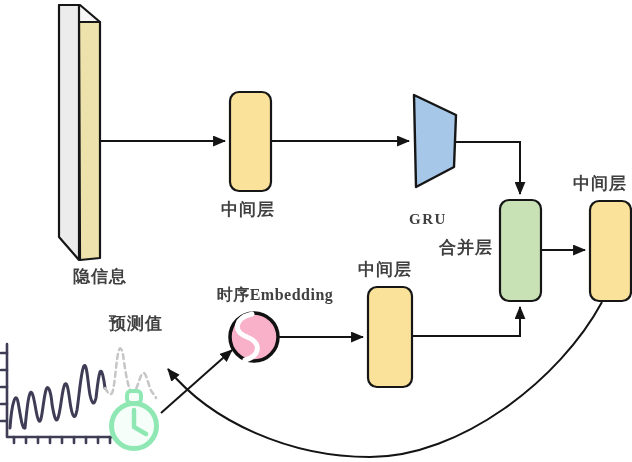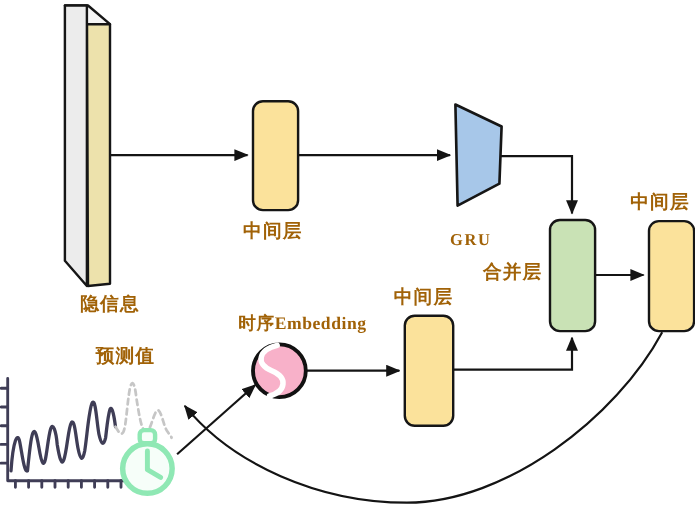--- a/index.html
+++ b/index.html
@@ -3,21 +3,21 @@
 <meta charset="utf-8">
 <style>
   html,body { margin:0; padding:0; background:#ffffff; }
   .canvas {
     position:relative; width:632px; height:462px; background:#ffffff;
     font-family:"Liberation Serif","DejaVu Serif",serif; overflow:hidden;
   }
   svg.layer { position:absolute; left:0; top:0; }
   .lbl {
     position:absolute; transform:translateX(-50%);
-    font-weight:bold; font-size:17px; color:#a16207;
+    font-weight:bold; font-size:17px; color:#404040;
     white-space:nowrap; letter-spacing:1px; line-height:1;
   }
   .lbl.small { font-size:15px; letter-spacing:1.5px;margin-top:12px; }
   .lbl.mixed { font-size:16px; letter-spacing:0.5px;padding-left:48px; }
 </style>
 </head>
 <body>
 
 <div class="canvas">
 
@@ -91,15 +91,15 @@
   <div class="lbl small" style="left:428px; top:200px;">GRU</div>
 
   <div class="lbl" style="left:466px; top:239px;text-align:center;">合并层</div>
 
   <div class="lbl" style="left:600px; top:175px;">中间层</div>
 
   <div class="lbl" style="left:385px; top:261px;">中间层</div>
 
   <div class="lbl mixed" style="left:251px; top:287px;">时序Embedding</div>
 
-  <div class="lbl" style="left:114px; top:315px;">预测值</div>
+  <div class="lbl" style="left:136px; top:315px;">预测值</div>
 
 </div>
 
 </body></html>

